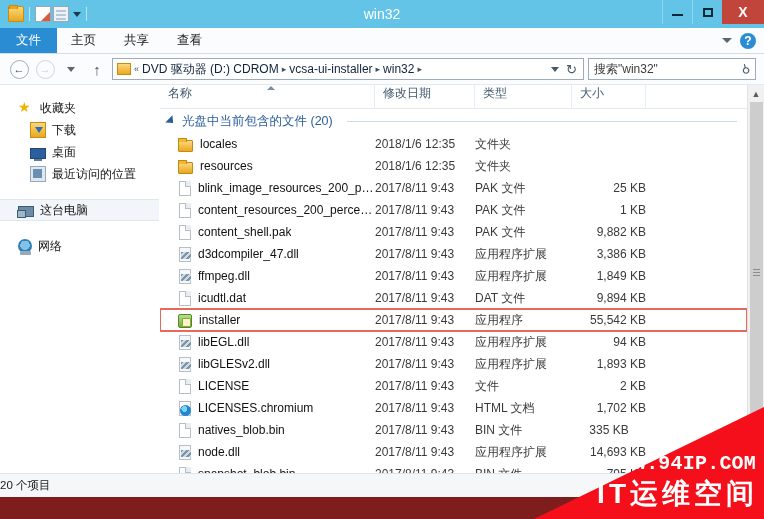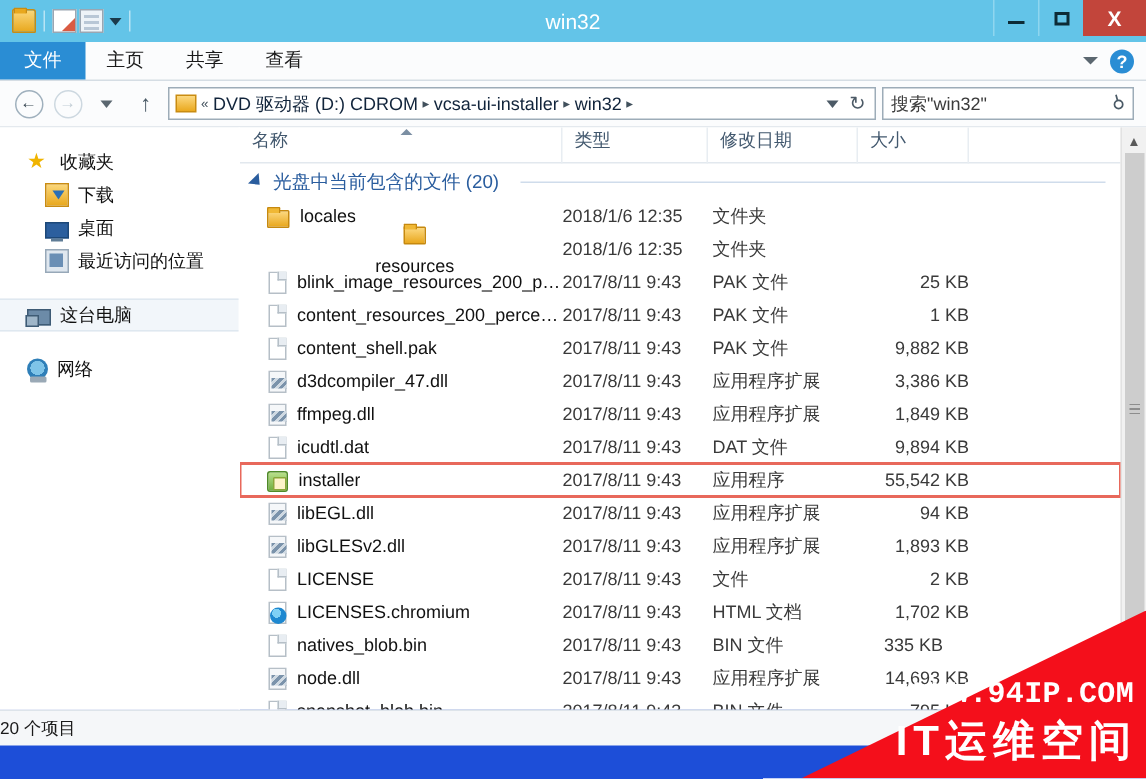--- a/index.html
+++ b/index.html
@@ -5,21 +5,21 @@
   * { box-sizing: border-box; }
   html, body {
     margin: 0; padding: 0;
     width: 764px; height: 519px;
     overflow: hidden;
     font-family: "Liberation Sans", "DejaVu Sans", sans-serif;
   }
   #window {
     position: relative;
     width: 764px; height: 519px;
-    background: #1d4ed8;
+    background: #7f1d1d;
     padding: 0;
     overflow: hidden;
   }
 
   
   #titlebar {
     height: 28px;
     position: relative;
     display: flex;
     align-items: center;
@@ -595,25 +595,25 @@
       </div>
     </div>
 
     <div id="listpane">
 
       <div id="colheader">
         <div class="colh" style="width:215px">
           <span>名称</span>
           <span class="sort-arrow"></span>
         </div>
+        <div class="colh" style="width:100px">
+          <span>修改日期</span>
+        </div>
         <div class="colh" style="width:97px">
           <span>类型</span>
-        </div>
-        <div class="colh" style="width:100px">
-          <span>修改日期</span>
         </div>
         <div class="colh" style="width:74px">
           <span>大小</span>
         </div>
       </div>
 
       <div id="grouphdr">
         <span class="grp-tri"></span>
         <span>光盘中当前包含的文件 (20)</span>
         <span class="grp-rule"></span>
@@ -623,21 +623,21 @@
           <div class="row">
             <div class="c-name" style="width: 215px;">
               <span class="ficon fi-folder"></span>
               <span class="fname">locales</span>
             </div>
             <div class="c-date" style="width: 100px;">2018/1/6 12:35</div>
             <div class="c-type" style="width: 97px;">文件夹</div>
             <div class="c-size" style="width: 88px;"></div>
           </div>
           <div class="row">
-            <div class="c-name" style="width: 215px; flex-direction: column;">
+            <div class="c-name" style="width: 215px;">
               <span class="ficon fi-folder"></span>
               <span class="fname">resources</span>
             </div>
             <div class="c-date" style="width: 100px;">2018/1/6 12:35</div>
             <div class="c-type" style="width: 97px;">文件夹</div>
             <div class="c-size" style="width: 88px;"></div>
           </div>
           <div class="row">
             <div class="c-name" style="width: 215px;">
               <span class="ficon fi-file"></span>

